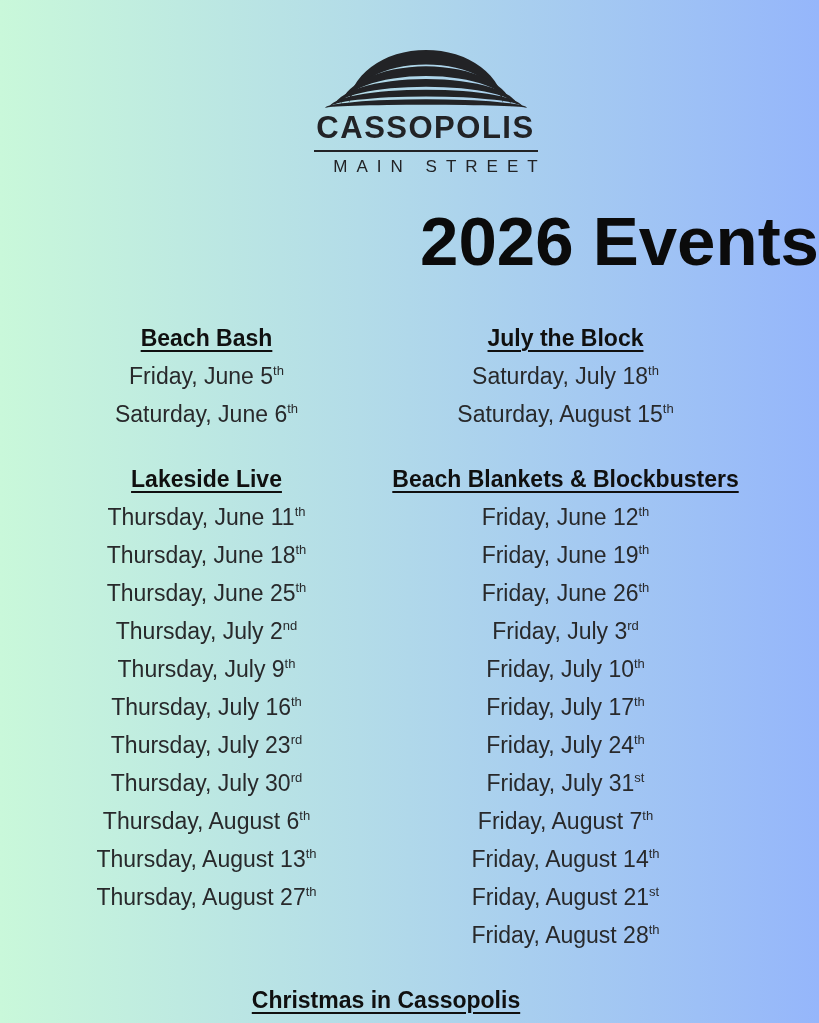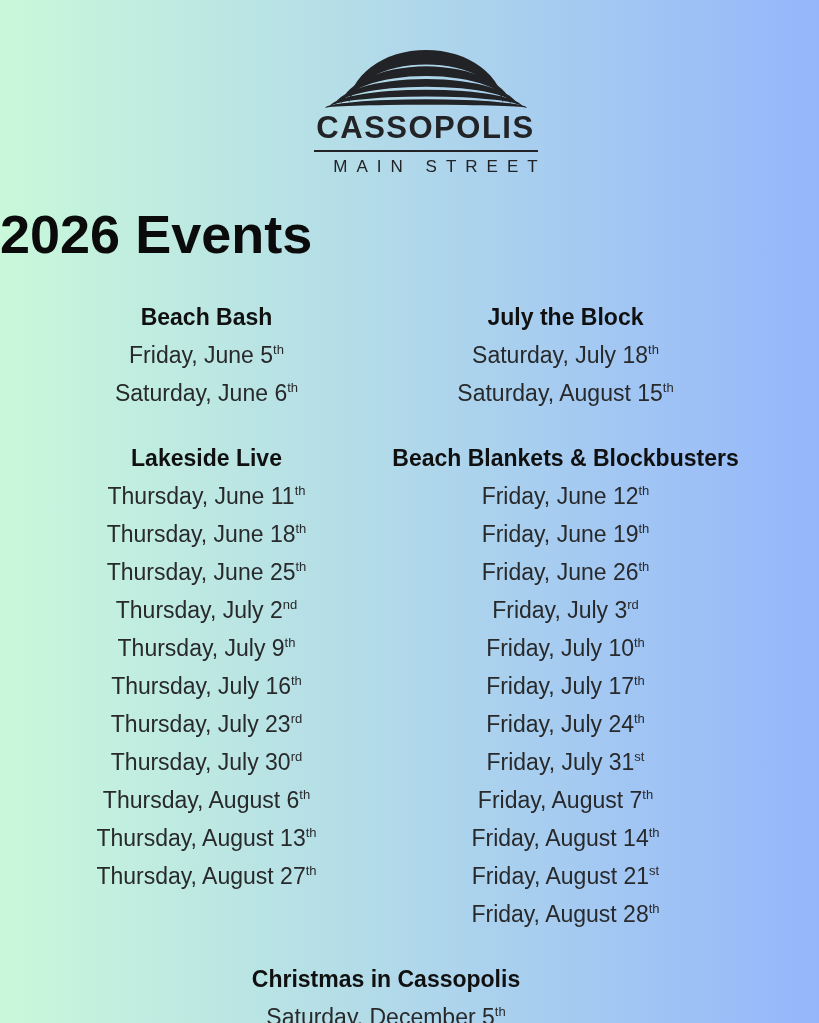--- a/index.html
+++ b/index.html
@@ -36,22 +36,22 @@
     letter-spacing: 9px;
     text-indent: 9px; 
     color: #222326;
     line-height: 1.0;
     padding-left: 20px;
   }
 
   
   .page-title {
     margin-top: 32px;
-    text-align: left;
-    font-size: 54px;
+    text-align: right;
+    font-size: 69px;
     font-weight: 800;
     letter-spacing: 0px;
     color: #0b0b0b;
     line-height: 1.0;
   }
 
   
   .events-grid {
     width: 718px;
     margin-left: 27px;
@@ -60,20 +60,21 @@
     grid-template-columns: 1fr 1fr;
     row-gap: 27px;
   }
   .event-section { text-align: center; }
   .event-section h2 {
     margin: 0;
     font-size: 23px;
     font-weight: 700;
     color: #101010;
     line-height: 33px;
+    text-decoration: underline;
     text-decoration-thickness: 2px;
     text-underline-offset: 4px;
   }
   .date-line {
     margin: 5px;
     font-size: 23px;
     font-weight: 400;
     color: #28292b;
     line-height: 33px;
   }

